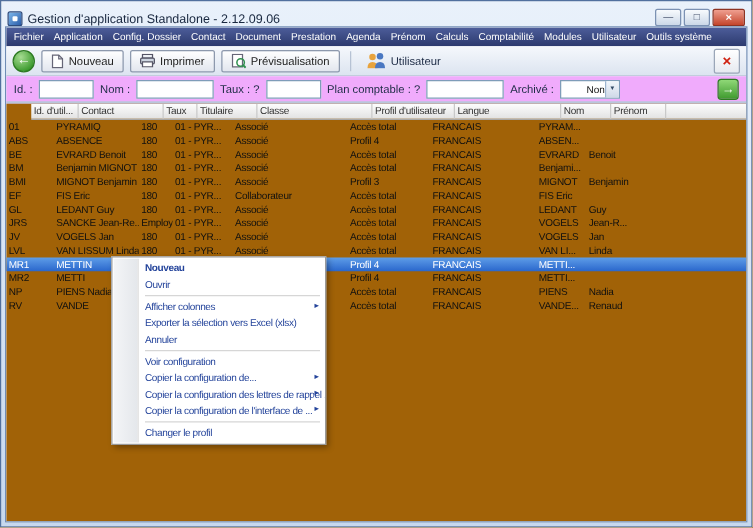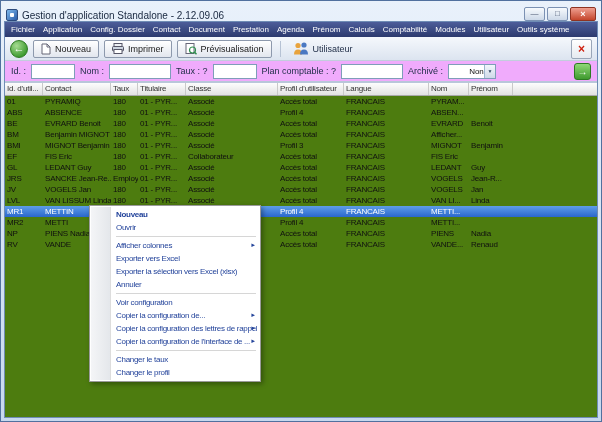--- a/index.html
+++ b/index.html
@@ -66,21 +66,21 @@
   .f-select { width:48px; height:15px; border:1px solid #7f9db9; background:#fff;
     display:flex; align-items:center; font-size:8px; padding-left:20px; color:#111; }
   .f-select .arrow-box { margin-left:auto; width:13px; height:13px;
     background:linear-gradient(#f2f6fb,#cfd9e8); border-left:1px solid #9db4cf;
     font-size:5px; color:#334a66; display:flex; align-items:center; justify-content:center; }
   .go-btn { margin-left:auto; width:17px; height:17px; border:1px solid #2d7a22;
     border-radius:3px; background:linear-gradient(#8fd877,#3f9a2f); color:#fff;
     font-weight:bold; font-size:10px; display:flex; align-items:center; justify-content:center; }
 
   
-  .table { position:absolute; left:0; right:0; top:61px; bottom:0; background:#4d7c0f; overflow:hidden; }
+  .table { position:absolute; left:0; right:0; top:61px; bottom:0; background:#a16207; overflow:hidden;padding-left:20px; }
   .table-header { display:flex; height:13px; background:linear-gradient(#fdfdfd,#e2e2e2);
     border-bottom:1px solid #a9a9a9; font-size:8px; color:#333; letter-spacing:-0.2px; }
   .th { flex:0 0 auto; border-right:1px solid #c9c9c9; padding:0 2px; line-height:12px;
     white-space:nowrap; overflow:hidden; }
   .table-body { position:absolute; left:0; right:0; top:13px; bottom:0; }
   .tr { display:flex; height:11px; font-size:8px; color:#101010; letter-spacing:-0.2px; }
   .td { flex:0 0 auto; padding:0 2px; line-height:11px; white-space:nowrap; overflow:hidden; }
   .tr.selected { background:linear-gradient(#5e9de8,#2a67cc); color:#fff; }
   .c-id{width:38px} .c-contact{width:68px} .c-taux{width:27px} .c-titulaire{width:48px}
   .c-classe{width:92px} .c-profil{width:66px} .c-langue{width:85px} .c-nom{width:40px}
@@ -244,21 +244,21 @@
             <div class="td c-fill"></div>
           </div>
           <div class="tr">
             <div class="td c-id">BM</div>
             <div class="td c-contact">Benjamin MIGNOT</div>
             <div class="td c-taux">180</div>
             <div class="td c-titulaire">01 - PYR...</div>
             <div class="td c-classe">Associé</div>
             <div class="td c-profil">Accès total</div>
             <div class="td c-langue">FRANCAIS</div>
-            <div class="td c-nom">Afficher...</div>
+            <div class="td c-nom">Benjami...</div>
             <div class="td c-prenom"></div>
             <div class="td c-fill"></div>
           </div>
           <div class="tr">
             <div class="td c-id">BMI</div>
             <div class="td c-contact">MIGNOT Benjamin</div>
             <div class="td c-taux">180</div>
             <div class="td c-titulaire">01 - PYR...</div>
             <div class="td c-classe">Associé</div>
             <div class="td c-profil">Profil 3</div>
@@ -378,28 +378,26 @@
         </div>
     </div>
 
     <div class="context-menu">
       <div class="cm-strip"></div>
       <div>
           <div class="cm-item bold"><span>Nouveau</span></div>
           <div class="cm-item"><span>Ouvrir</span></div>
           <div class="menu-sep"></div>
           <div class="cm-item"><span>Afficher colonnes</span><span class="submenu-arrow">►</span></div>
-          <div class="cm-item"><span>Exporter vers Excel</span></div>
           <div class="cm-item"><span>Exporter la sélection vers Excel (xlsx)</span></div>
           <div class="cm-item"><span>Annuler</span></div>
           <div class="menu-sep"></div>
           <div class="cm-item"><span>Voir configuration</span></div>
           <div class="cm-item"><span>Copier la configuration de...</span><span class="submenu-arrow">►</span></div>
           <div class="cm-item"><span>Copier la configuration des lettres de rappel ...</span><span class="submenu-arrow">►</span></div>
           <div class="cm-item"><span>Copier la configuration de l'interface de ...</span><span class="submenu-arrow">►</span></div>
           <div class="menu-sep"></div>
-          <div class="cm-item"><span>Changer le taux</span></div>
           <div class="cm-item"><span>Changer le profil</span></div>
         </div>
     </div>
 
   </div>
 </div>
 
 </body></html>

